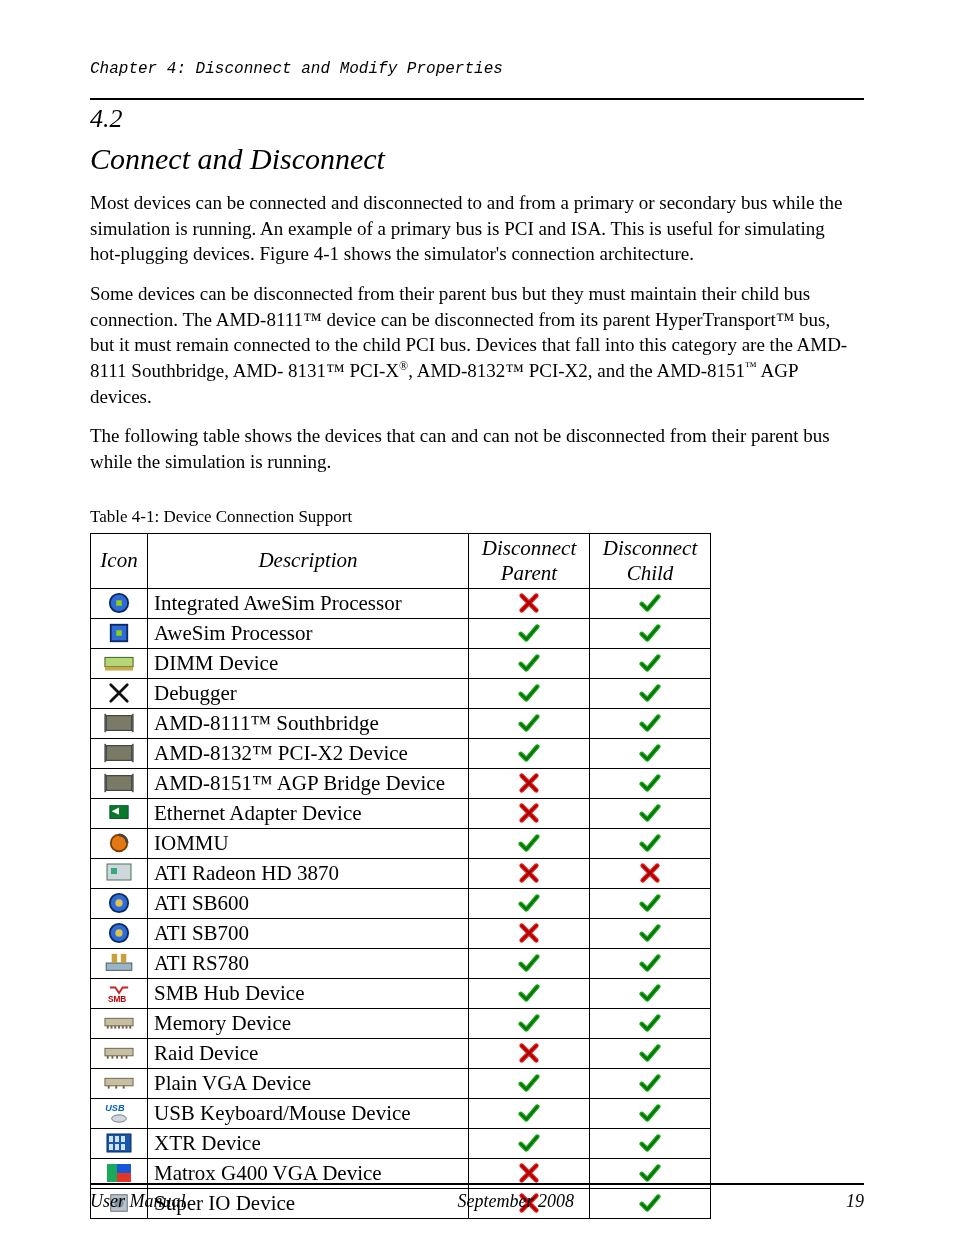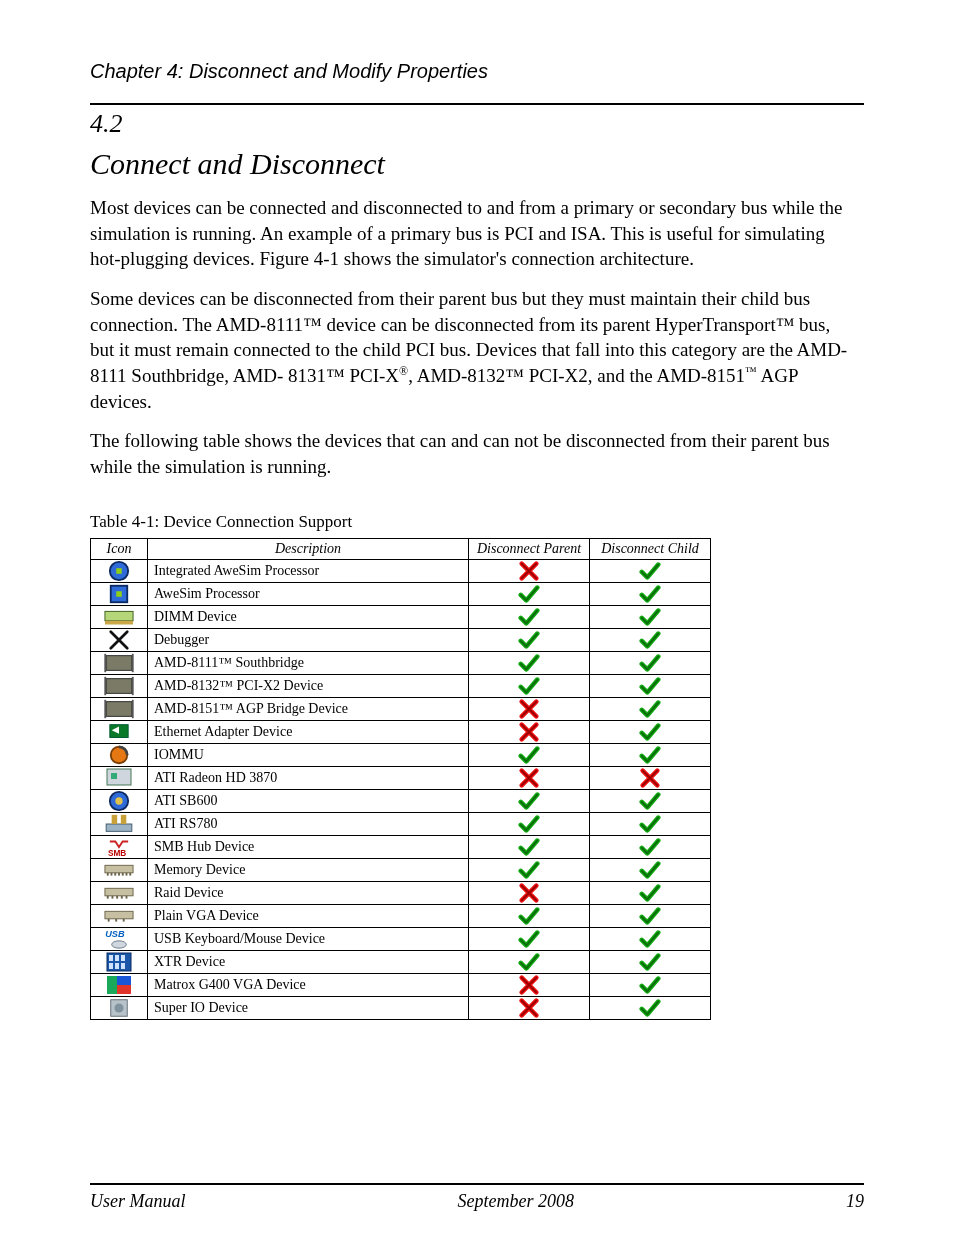--- a/index.html
+++ b/index.html
@@ -1,23 +1,23 @@
 <!DOCTYPE html>
 <html><head>
 <meta charset="utf-8">
 <style>
 html,body{margin:0;padding:0;background:#fff;font-family:"Times New Roman",serif;color:#000}
 .page{width:954px;height:1235px;position:relative;box-sizing:border-box;padding:60px 90px 0 90px}
 hr.top{border:none;border-top:2px solid #000;margin:20px 0 4px 0}
-.runhead{font-style:italic;font-size:20px;font-family:Liberation Sans, sans-serif}
+.runhead{font-style:italic;font-size:16px;font-family:Liberation Mono, monospace}
 .section-n{font-style:italic;font-size:26px;}
 .section-t{font-style:italic;font-size:30px;margin-top:8px}
 p.body{font-size:19px;line-height:1.35;margin:14px 7px 0 0}
 .tbl-cap{font-size:17px;margin-top:32px}
-table{border-collapse:collapse;margin-top:6px;font-size:14px}
+table{border-collapse:collapse;margin-top:6px;font-size:21px}
 th,td{border:1px solid #000;padding:2px 6px;vertical-align:middle}
 th{font-style:italic;font-weight:normal;text-align:center}
 td.ic{width:56px;text-align:center;padding:0}
 td.name{width:308px}
 td.mark{width:120px;text-align:center;padding:0}
 .footer{position:absolute;bottom:23px;left:90px;right:90px}
 hr.bot{border:none;border-top:2px solid #000;margin-bottom:6px}
 .foot-row{display:flex;justify-content:space-between;font-style:italic;font-size:18px}
 svg{display:block;margin:0 auto}
 .sup{font-size:12px;vertical-align:super}
@@ -370,20 +370,38 @@
           </td>
           <td class="mark">
             <svg width="22" height="22">
               <use href="#sym-check"></use>
             </svg>
           </td>
         </tr>
         <tr>
           <td class="ic">
             <svg width="30" height="22">
+              <use href="#ati-sb-icon"></use>
+            </svg>
+          </td>
+          <td class="name">ATI SB700</td>
+          <td class="mark">
+            <svg width="22" height="22">
+              <use href="#sym-cross"></use>
+            </svg>
+          </td>
+          <td class="mark">
+            <svg width="22" height="22">
+              <use href="#sym-check"></use>
+            </svg>
+          </td>
+        </tr>
+        <tr>
+          <td class="ic">
+            <svg width="30" height="22">
               <use href="#ati-rs-icon"></use>
             </svg>
           </td>
           <td class="name">ATI RS780</td>
           <td class="mark">
             <svg width="22" height="22">
               <use href="#sym-check"></use>
             </svg>
           </td>
           <td class="mark">

